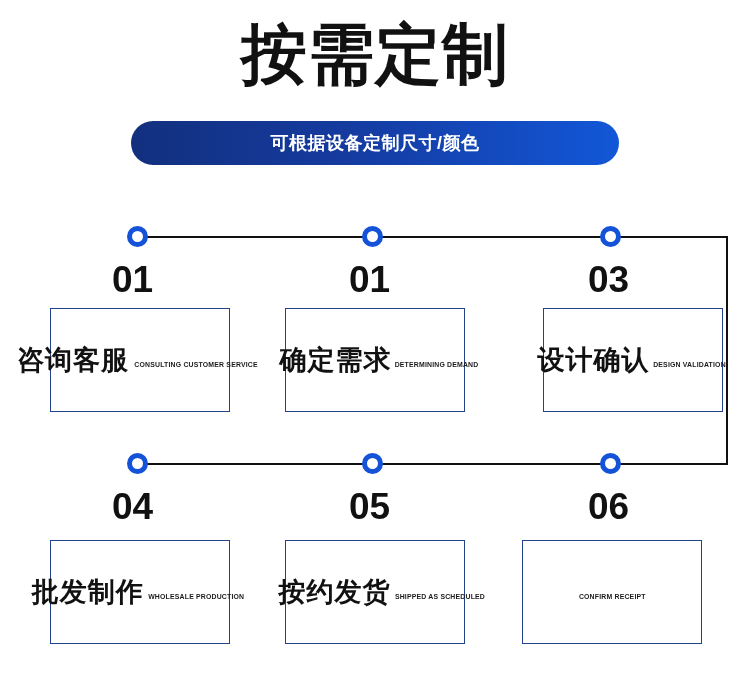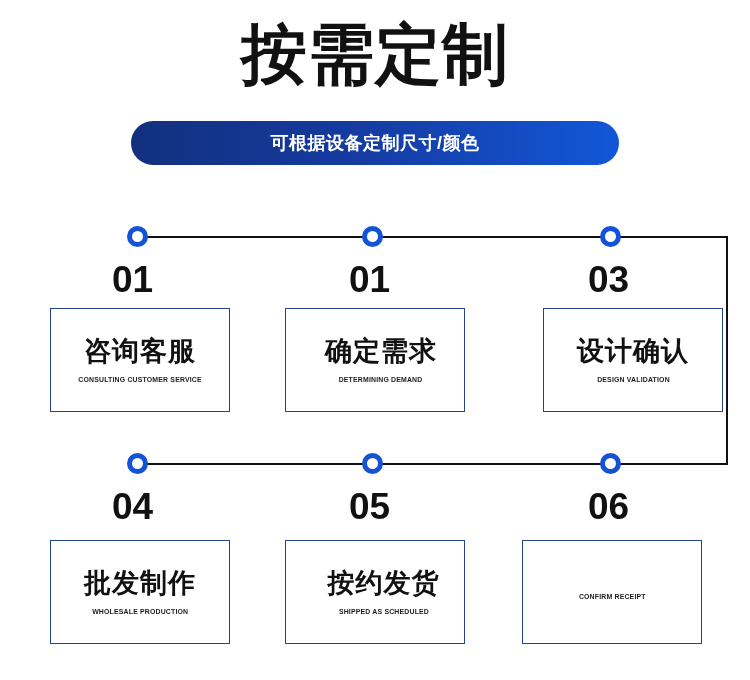--- a/index.html
+++ b/index.html
@@ -111,21 +111,21 @@
   }
 
   .card {
     position: absolute;
     width: 180px;
     height: 104px;
     border: 1.5px solid #22438c;
     background: #ffffff;
     box-sizing: border-box;
     display: flex;
-    flex-direction: column;
+    flex-direction: row;
     align-items: center;
     justify-content: center;
   }
   .card-cn {
     font-size: 27px;
     line-height: 30px;
     font-weight: 700;
     color: #111111;
     letter-spacing: 1px;
     white-space: nowrap;

